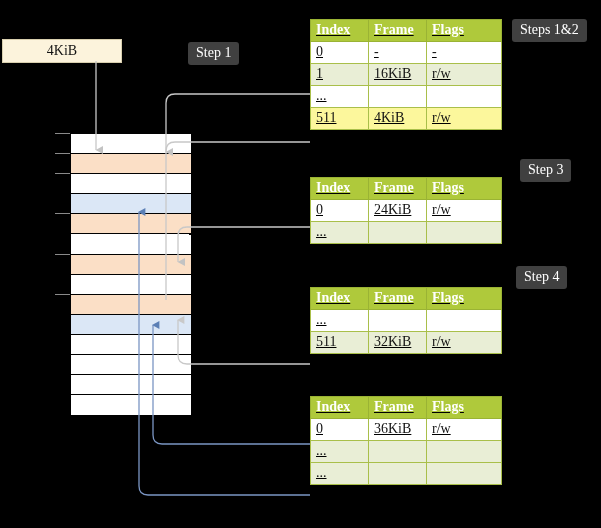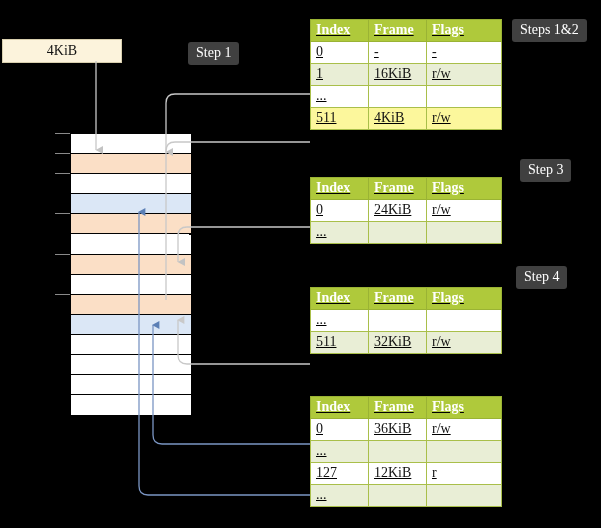--- a/index.html
+++ b/index.html
@@ -274,25 +274,20 @@
         <tr class="row-white">
           <td class="col-index">0</td>
           <td class="col-frame">36KiB</td>
           <td class="col-flags">r/w</td>
         </tr>
         <tr class="row-tint">
           <td class="col-index">...</td>
           <td class="col-frame"></td>
           <td class="col-flags"></td>
         </tr>
-        <tr class="row-white">
-          <td class="col-index">127</td>
-          <td class="col-frame">12KiB</td>
-          <td class="col-flags">r</td>
-        </tr>
         <tr class="row-tint">
           <td class="col-index">...</td>
           <td class="col-frame"></td>
           <td class="col-flags"></td>
         </tr>
       </tbody>
     </table>
   </div>
 
 </body></html>

